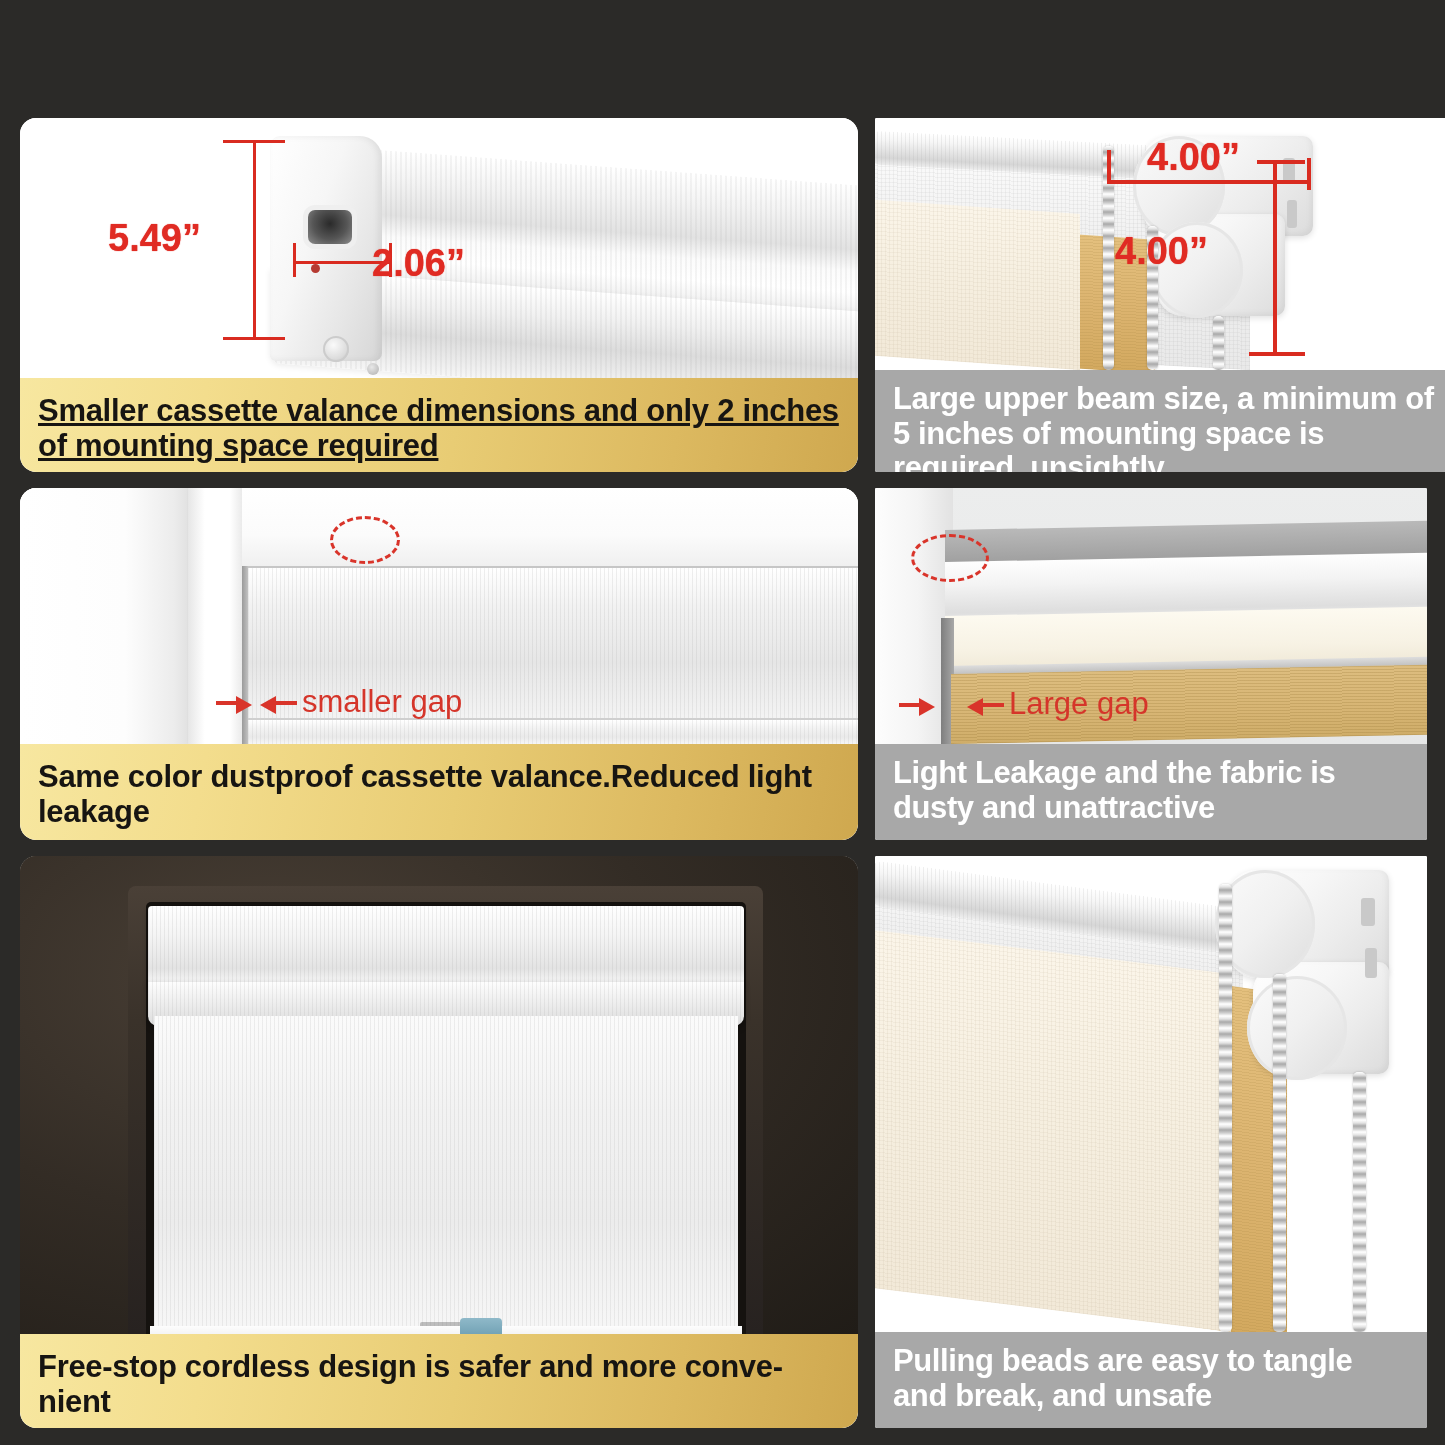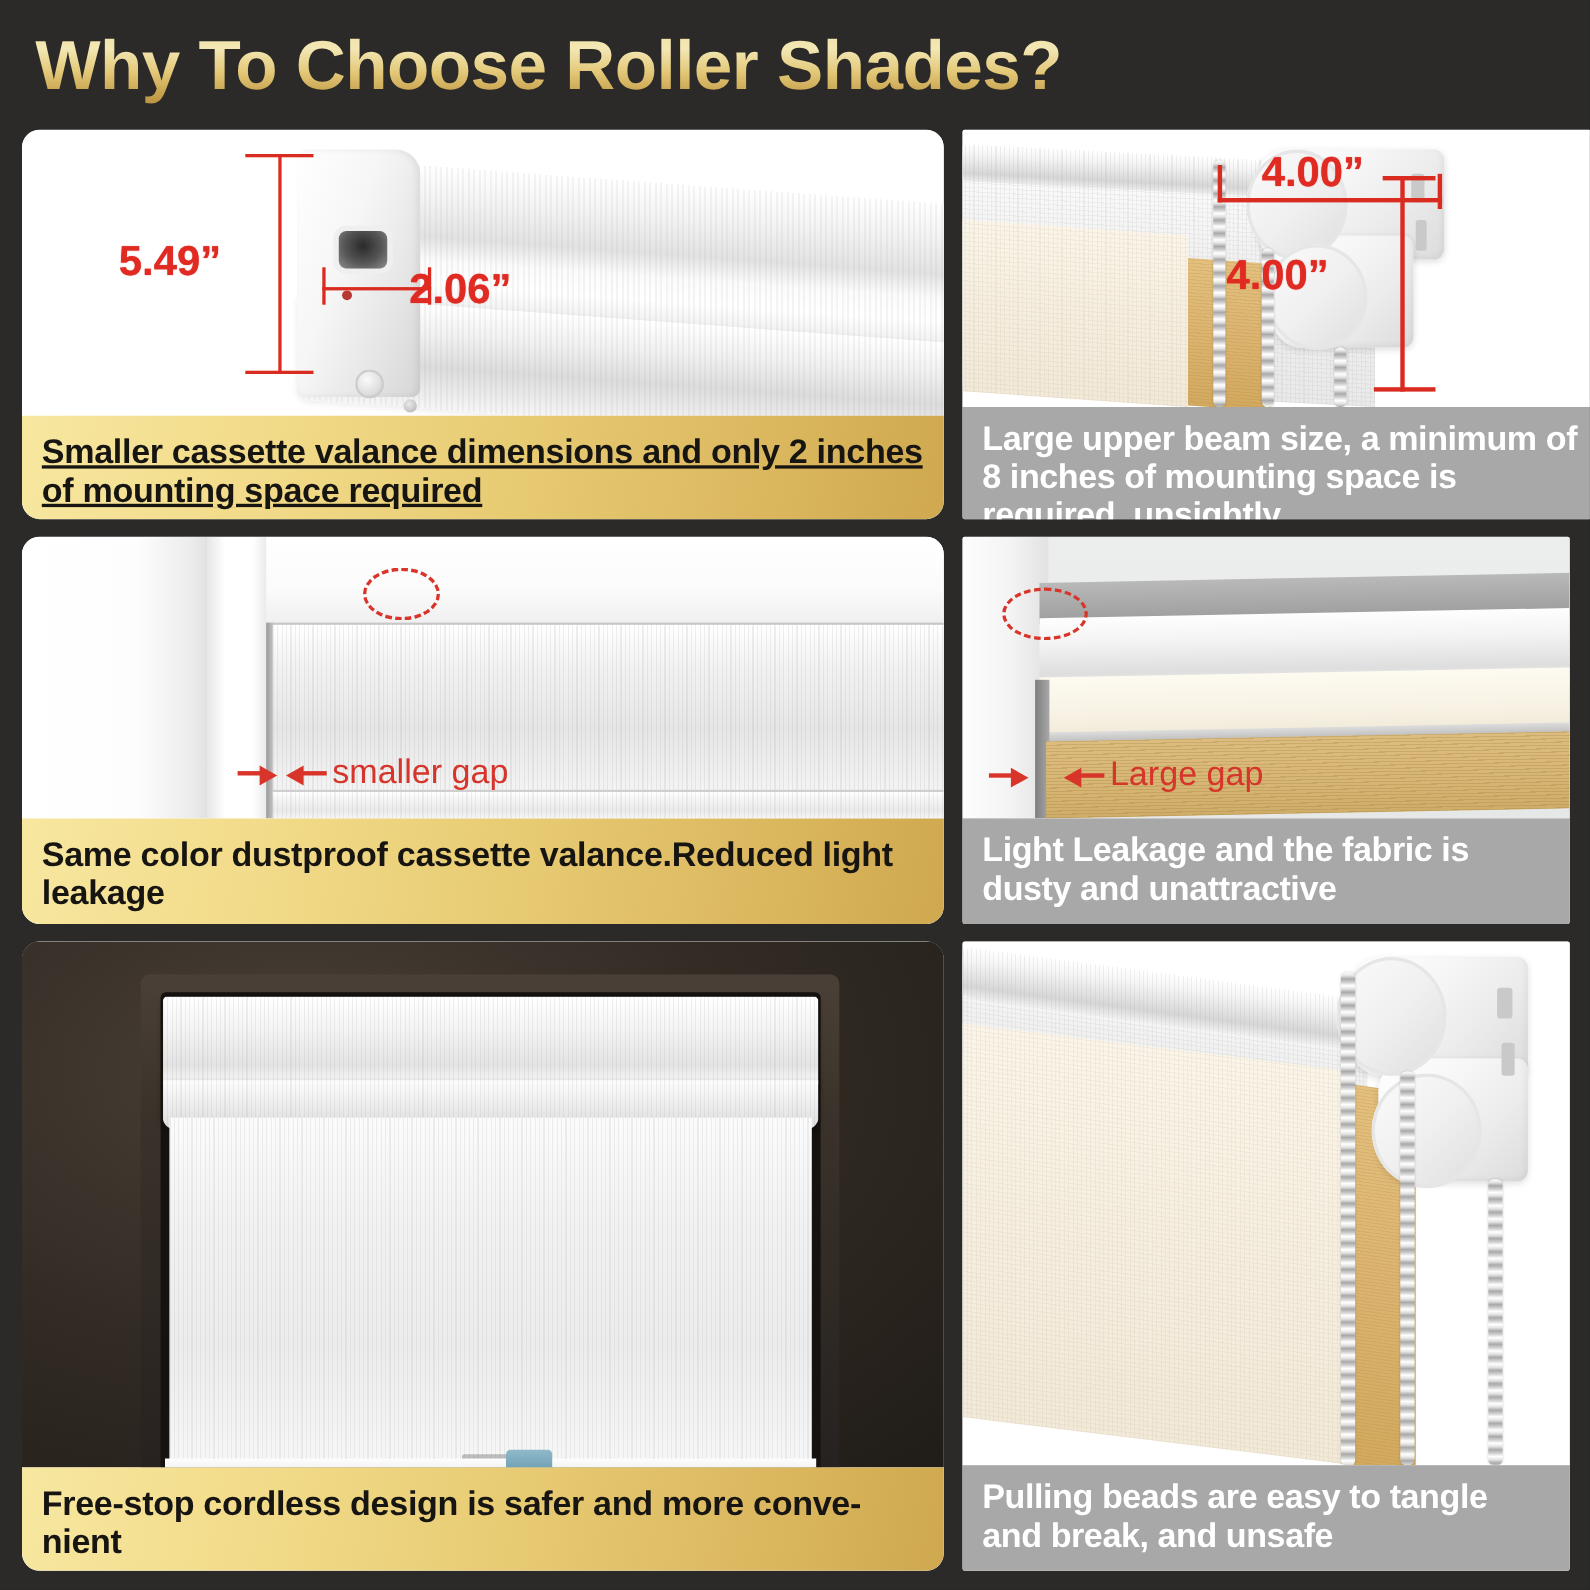--- a/index.html
+++ b/index.html
@@ -328,21 +328,20 @@
   .p5logo {
     position: absolute; left: 400px; top: 466px; width: 70px; height: 10px;
     background: rgba(120,120,120,.45); border-radius: 2px;
   }
 </style>
 </head>
 <body>
 
 <div id="root">
 
-  <div class="title">Why To Choose Roller Shades?</div>
 
   <div class="panel good" style="left:20px; top:118px; width:838px; height:354px;padding-left:32px;">
     <div class="photo" style="height:260px;">
       <div class="p1bg"></div>
       <div class="p1body"></div>
       <div class="p1body2"></div>
       <div class="p1cap"></div>
       <div class="p1slot"></div>
       <div class="p1screw"></div>
       <div class="p1screw2"></div>
@@ -389,21 +388,21 @@
       <div class="redcap" style="left:232px; top:32px; width:4px; height:34px;"></div>
       <div class="redcap" style="left:432px; top:40px; width:4px; height:32px;"></div>
       <div class="dimtext" style="left:272px; top:18px;">4.00”</div>
 
       <div class="dimline" style="left:398px; top:42px; width:4px; height:196px;"></div>
       <div class="redcap" style="left:382px; top:42px; width:48px; height:4px;"></div>
       <div class="redcap" style="left:374px; top:234px; width:56px; height:4px;"></div>
       <div class="dimtext" style="left:240px; top:112px;">4.00”</div>
     </div>
     <div class="cap gray" style="height:102px;">
-      <span>Large upper beam size, a minimum of 8 inches of mounting space is required, unsightly</span>
+      <span>Large upper beam size, a minimum of 5 inches of mounting space is required, unsightly</span>
     </div>
   </div>
 
   <div class="panel good" style="left:20px; top:488px; width:838px; height:352px;">
     <div class="photo" style="height:256px;text-align:center;">
       <div class="p3"></div>
       <div class="p3frameL"></div>
       <div class="p3casing"></div>
       <div class="p3head"></div>
       <div class="p3gapline"></div>

